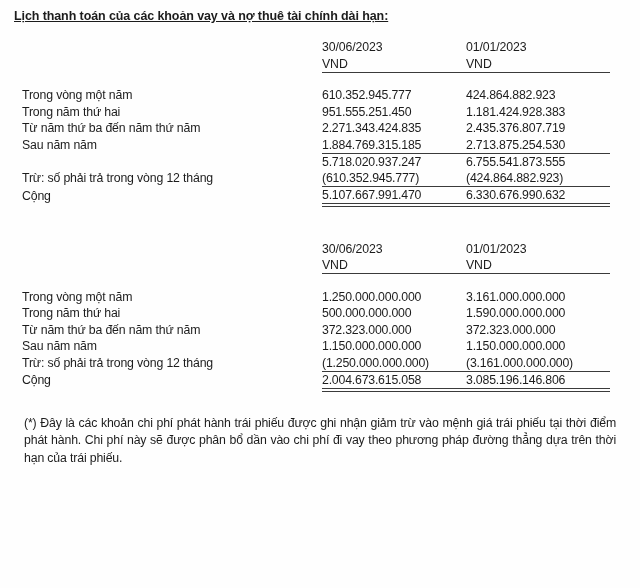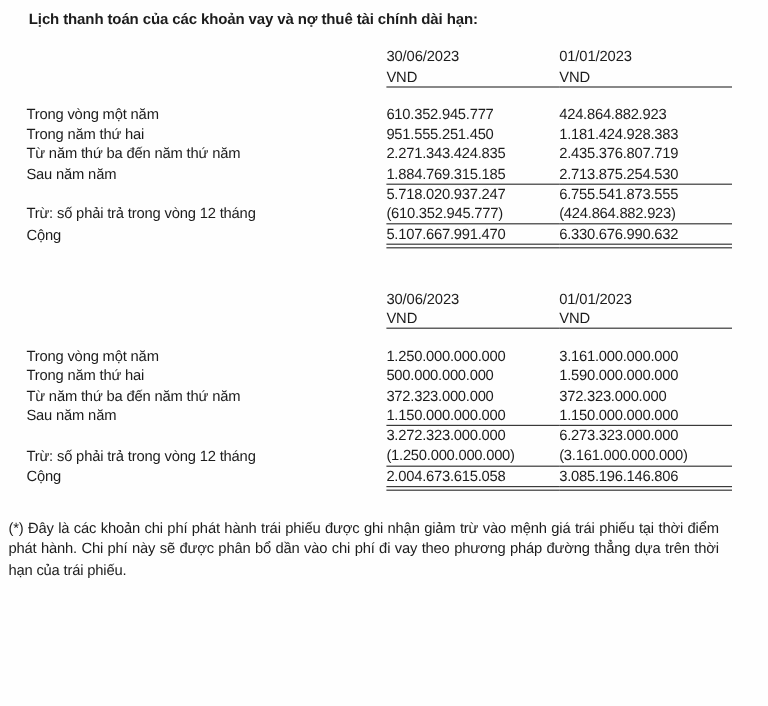--- a/index.html
+++ b/index.html
@@ -90,35 +90,35 @@
   td.rule-double::after {
     content: "";
     position: absolute;
     left: 0; right: 0;
     bottom: -4px;
     border-bottom: 1.4px solid #3a3a3a;
   }
 
   
   .footnote {
-    margin-left: 7px;
+    margin-left: 24px;
     width: 592px;
     font-size: 12.3px;
     line-height: 17.4px;
     text-align: justify;
     letter-spacing: -0.15px;
   }
 </style>
 </head>
 <body>
 
 <div class="page">
 
   <div style="height:9px"></div>
-  <div class="section-title" style="margin-left:24px;">Lịch thanh toán của các khoản vay và nợ thuê tài chính dài hạn:</div>
+  <div class="section-title" style="margin-left:14px;text-decoration:underline;">Lịch thanh toán của các khoản vay và nợ thuê tài chính dài hạn:</div>
 
   <div style="height:16px"></div>
 
   <table class="fin">
     <colgroup>
       <col class="c-label">
         <col class="c-num">
         <col class="c-num">
     </colgroup>
     <tbody>
@@ -226,25 +226,20 @@
         <td class="label">Từ năm thứ ba đến năm thứ năm</td>
         <td class="num">372.323.000.000</td>
         <td class="num">372.323.000.000</td>
       </tr>
       <tr class="row-h">
         <td class="label">Sau năm năm</td>
         <td class="num">1.150.000.000.000</td>
         <td class="num">1.150.000.000.000</td>
       </tr>
 
-      <tr class="row-h bold">
-        <td class="label"></td>
-        <td class="num rule-top">3.272.323.000.000</td>
-        <td class="num rule-top">6.273.323.000.000</td>
-      </tr>
 
       <tr class="row-h">
         <td class="label">Trừ: số phải trả trong vòng 12 tháng</td>
         <td class="num">(1.250.000.000.000)</td>
         <td class="num">(3.161.000.000.000)</td>
       </tr>
 
 
       <tr class="row-h bold">
         <td class="label">Cộng</td>

